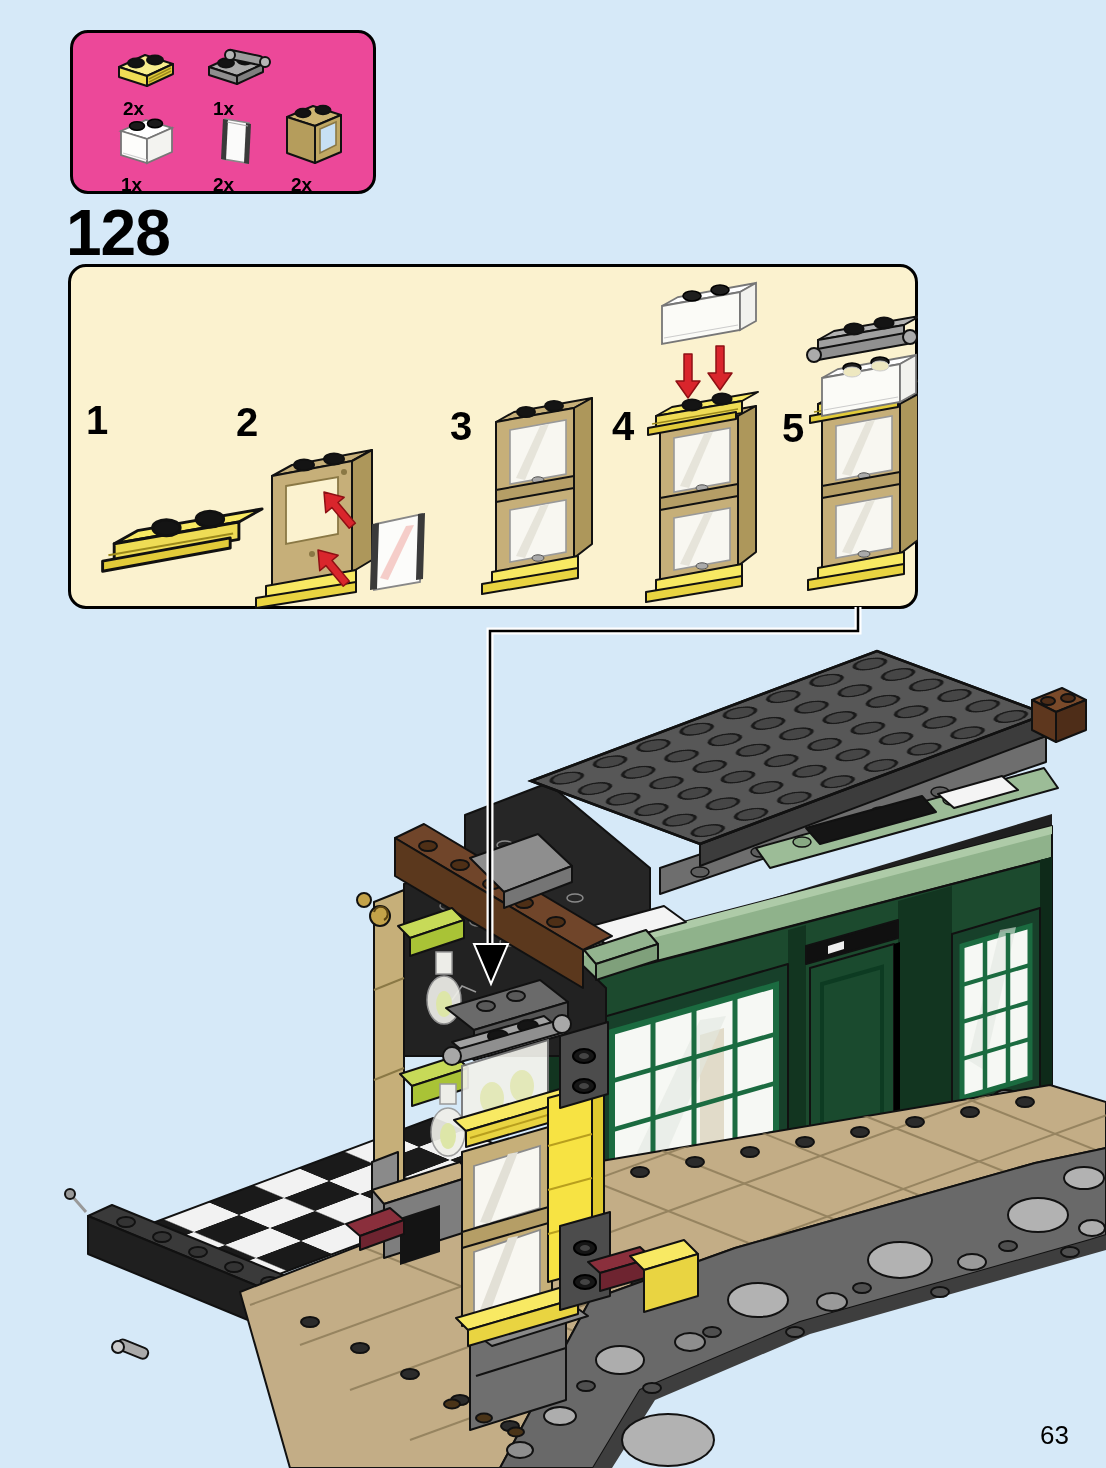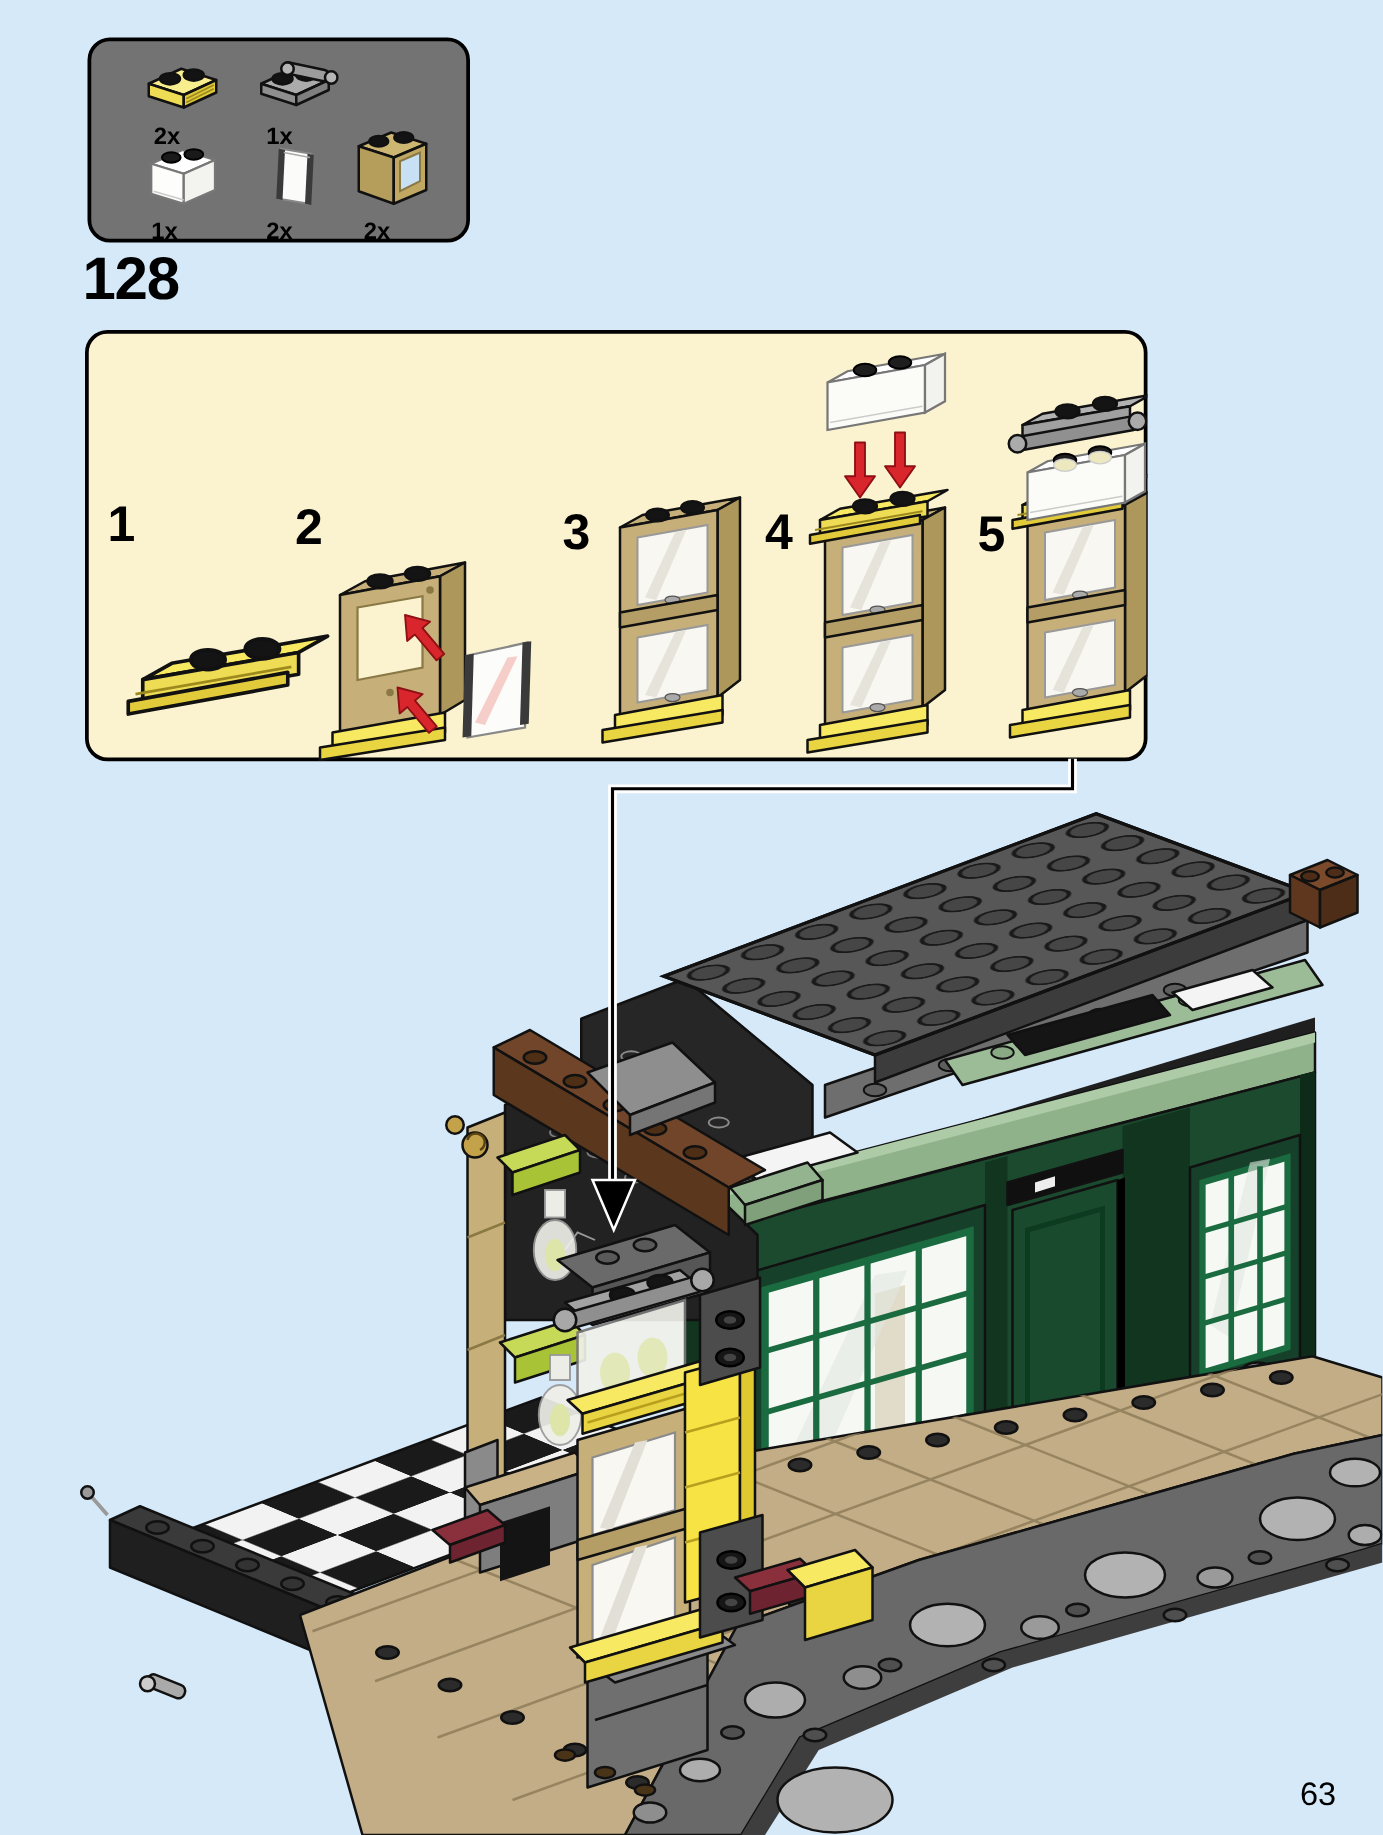--- a/index.html
+++ b/index.html
@@ -3,28 +3,28 @@
 <meta charset="utf-8">
 <style>
   html,body{margin:0;padding:0;}
   body{
     width:1106px;height:1468px;position:relative;overflow:hidden;
     background:#D6E9F8;
     font-family:"Liberation Sans","DejaVu Sans",sans-serif;
   }
   .parts-box{
     position:absolute;left:70px;top:30px;width:300px;height:158px;
-    background:#737373;border:3px solid #000;border-radius:18px;
+    background:#ec4899;border:3px solid #000;border-radius:18px;
   }
   .part{position:absolute;text-align:center;}
   .part .qty{
     display:block;font-weight:bold;font-size:19px;color:#000;margin-top:1px;text-align:left;
   }
   .step-number{
-    position:absolute;left:66px;top:196px;font-size:48px;font-weight:bold;color:#000;
+    position:absolute;left:66px;top:196px;font-size:64px;font-weight:bold;color:#000;
     letter-spacing:-1px;
   }
   .step-panel{
     position:absolute;left:68px;top:264px;width:850px;height:345px;
     background:#FBF2CF;border:3px solid #000;border-radius:18px;box-sizing:border-box;
   }
   .substep-label{
     position:absolute;font-size:40px;font-weight:bold;color:#000;
   }
   .lbl1{left:86px;top:398px;} .lbl2{left:236px;top:400px;} .lbl3{left:450px;top:404px;}

